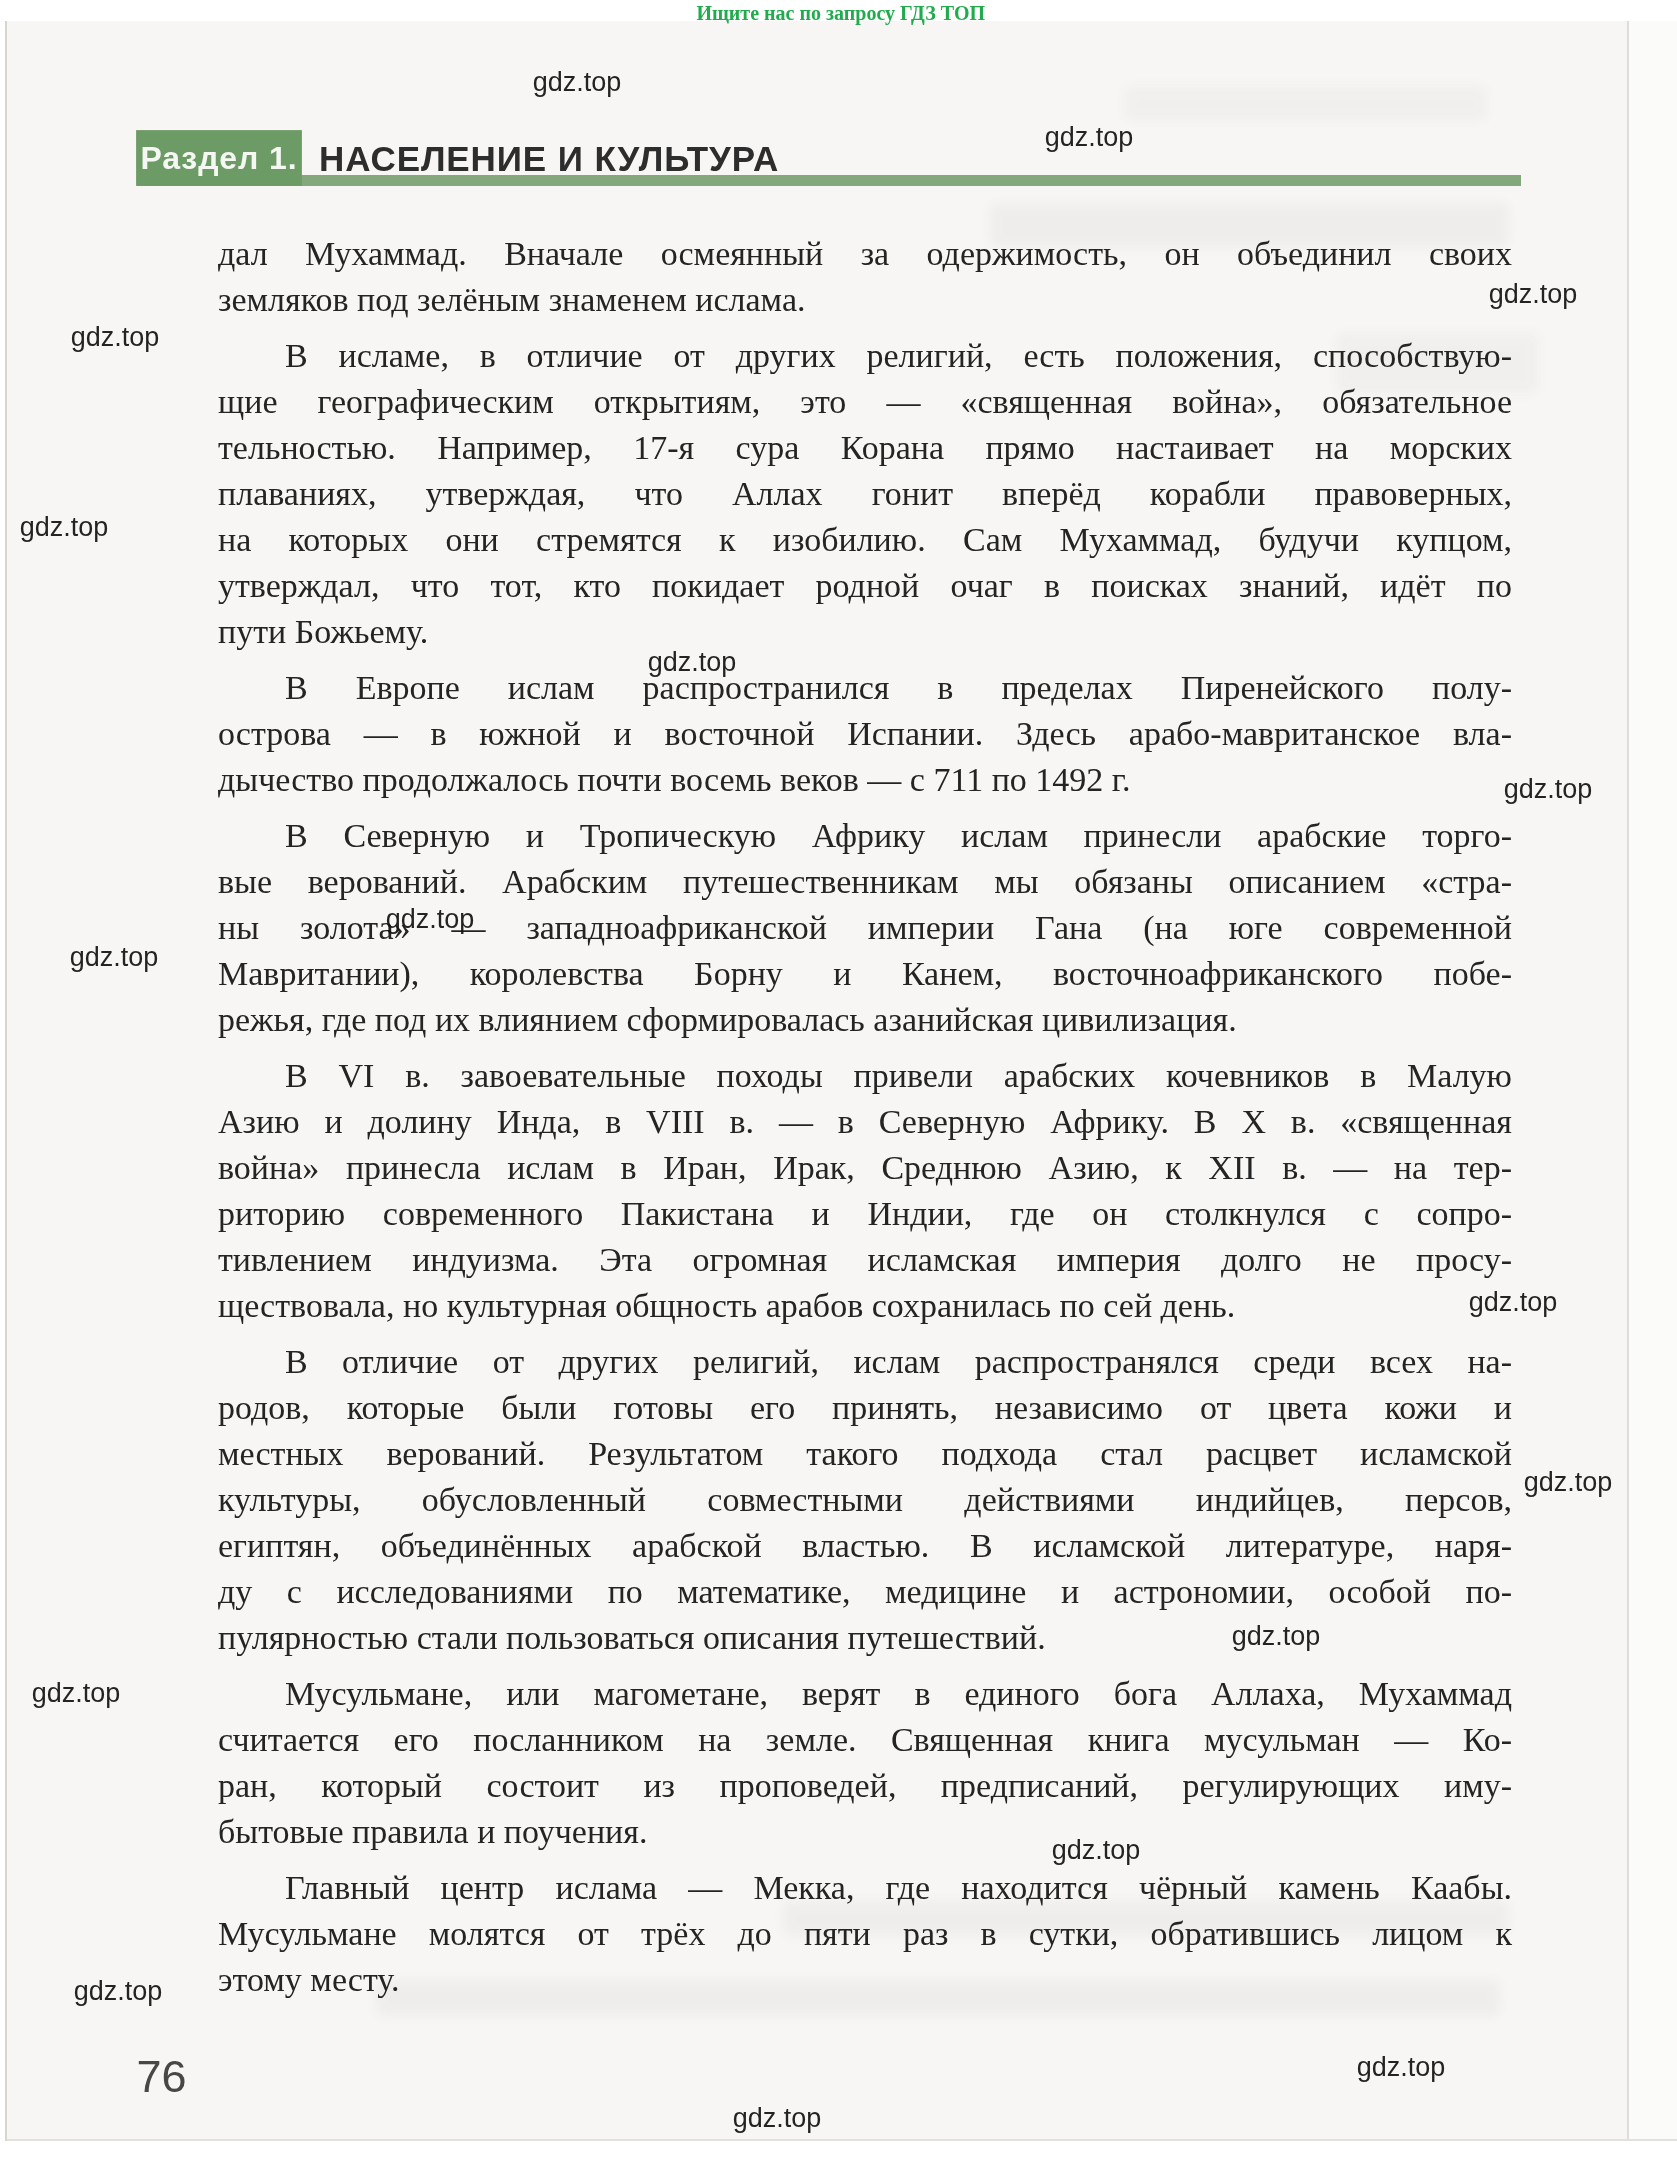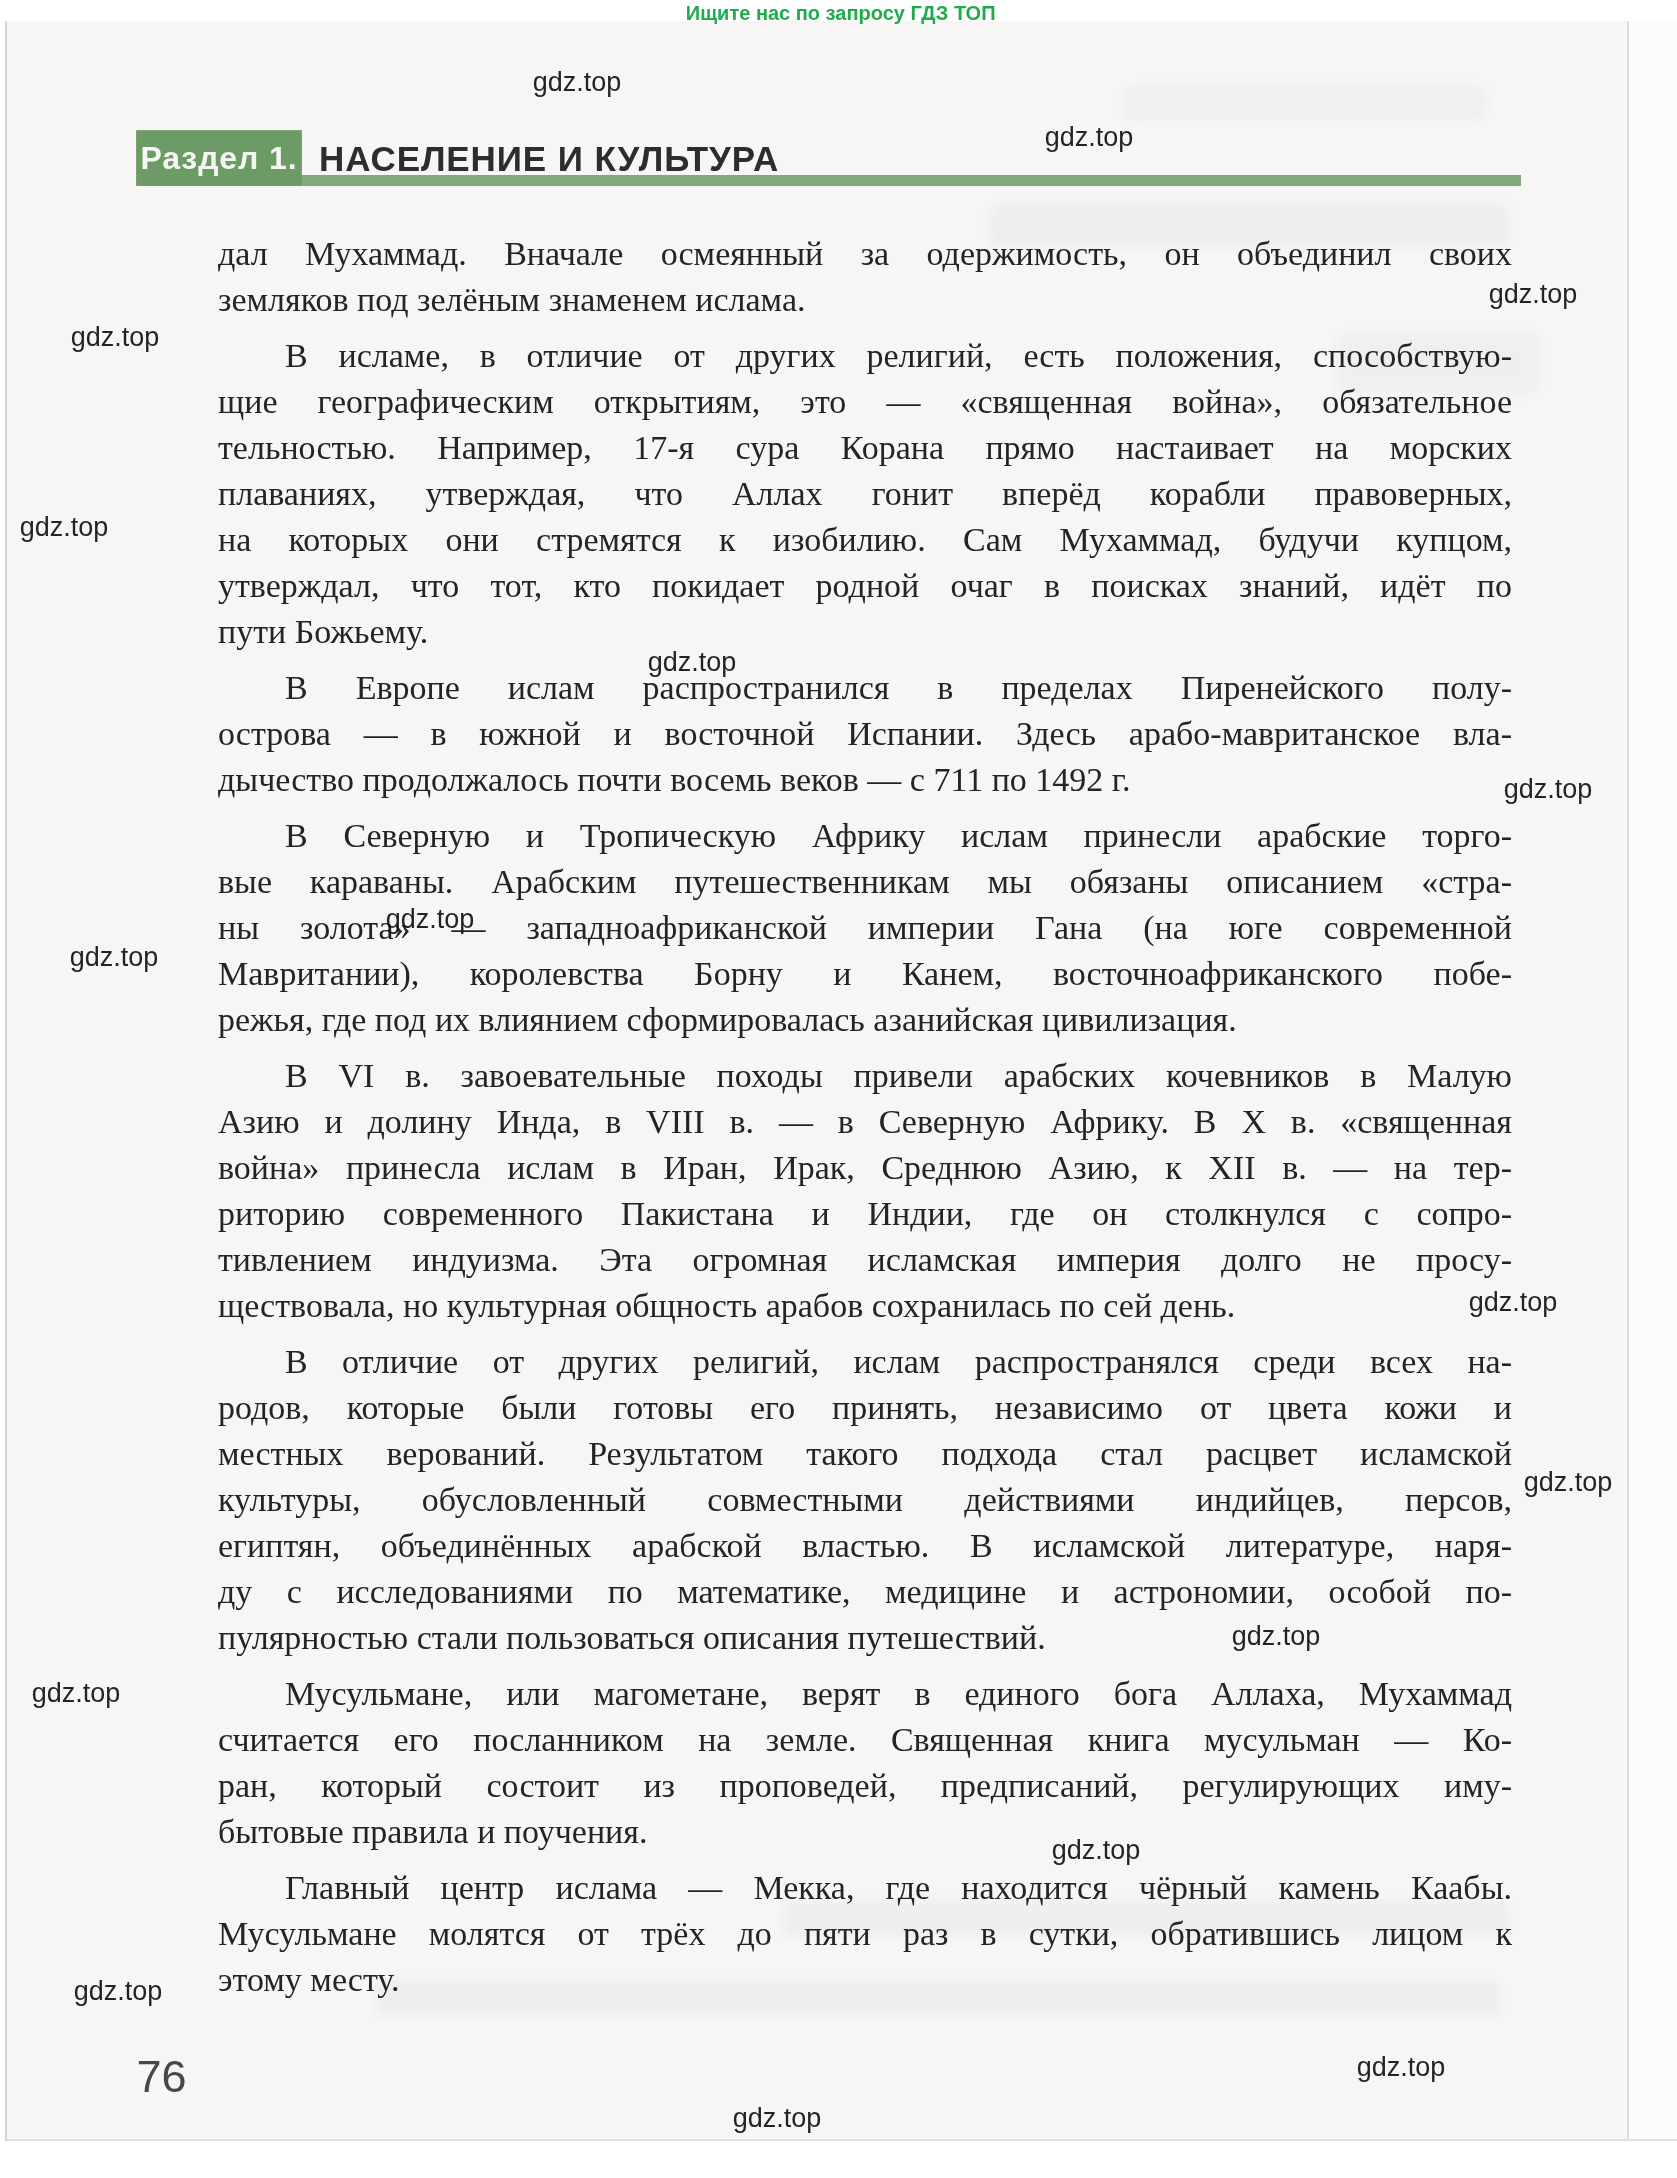--- a/index.html
+++ b/index.html
@@ -66,21 +66,21 @@
   <div class="page-seam"></div>
   <div class="paper-bottom-edge"></div>
 
   <div class="smudge" style="left:1124px;top:86px;width:363px;height:35px;opacity:.04;"></div>
   <div class="smudge" style="left:990px;top:203px;width:519px;height:45px;opacity:.05;"></div>
   <div class="smudge" style="left:1336px;top:333px;width:203px;height:61px;opacity:.04;"></div>
   <div class="smudge" style="left:783px;top:1901px;width:726px;height:35px;opacity:.05;"></div>
   <div class="smudge" style="left:376px;top:1980px;width:1124px;height:36px;opacity:.05;"></div>
 
   <div class="promo-top">
-    <span style="margin-left:12px;position:relative;left:-2.6px;">Ищите нас по запросу ГДЗ ТОП</span>
+    <span style="margin-left:12px;position:relative;left:-2.6px;font-family:Liberation Serif, serif;">Ищите нас по запросу ГДЗ ТОП</span>
   </div>
 
   <div class="header-band"></div>
   <div class="section-box">
     <span class="lbl">Раздел 1.</span>
   </div>
   <div class="header-title">НАСЕЛЕНИЕ И КУЛЬТУРА</div>
 
   <div class="text-column" id="text-column">
       <div class="paragraph">
@@ -96,21 +96,21 @@
         <div class="line">утверждал, что тот, кто покидает родной очаг в поисках знаний, идёт по</div>
         <div class="line last">пути Божьему.</div>
       </div>
       <div class="paragraph">
         <div class="line indent">В Европе ислам распространился в пределах Пиренейского полу-</div>
         <div class="line">острова — в южной и восточной Испании. Здесь арабо-мавританское вла-</div>
         <div class="line last">дычество продолжалось почти восемь веков — с 711 по 1492 г.</div>
       </div>
       <div class="paragraph">
         <div class="line indent">В Северную и Тропическую Африку ислам принесли арабские торго-</div>
-        <div class="line">вые караваны. Арабским путешественникам мы обязаны описанием «стра-</div>
+        <div class="line">вые верований. Арабским путешественникам мы обязаны описанием «стра-</div>
         <div class="line">ны золота» — западноафриканской империи Гана (на юге современной</div>
         <div class="line">Мавритании), королевства Борну и Канем, восточноафриканского побе-</div>
         <div class="line last">режья, где под их влиянием сформировалась азанийская цивилизация.</div>
       </div>
       <div class="paragraph">
         <div class="line indent">В VI в. завоевательные походы привели арабских кочевников в Малую</div>
         <div class="line">Азию и долину Инда, в VIII в. — в Северную Африку. В X в. «священная</div>
         <div class="line">война» принесла ислам в Иран, Ирак, Среднюю Азию, к XII в. — на тер-</div>
         <div class="line">риторию современного Пакистана и Индии, где он столкнулся с сопро-</div>
         <div class="line">тивлением индуизма. Эта огромная исламская империя долго не просу-</div>

